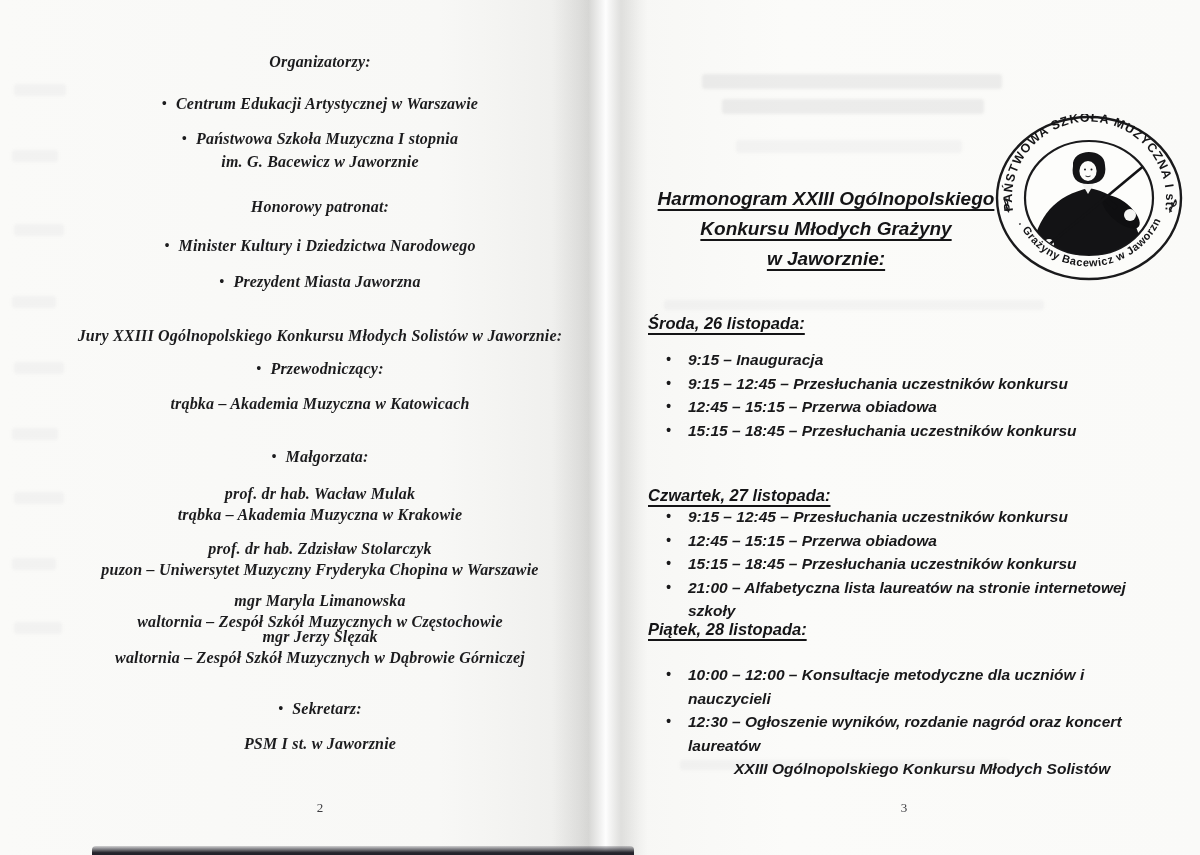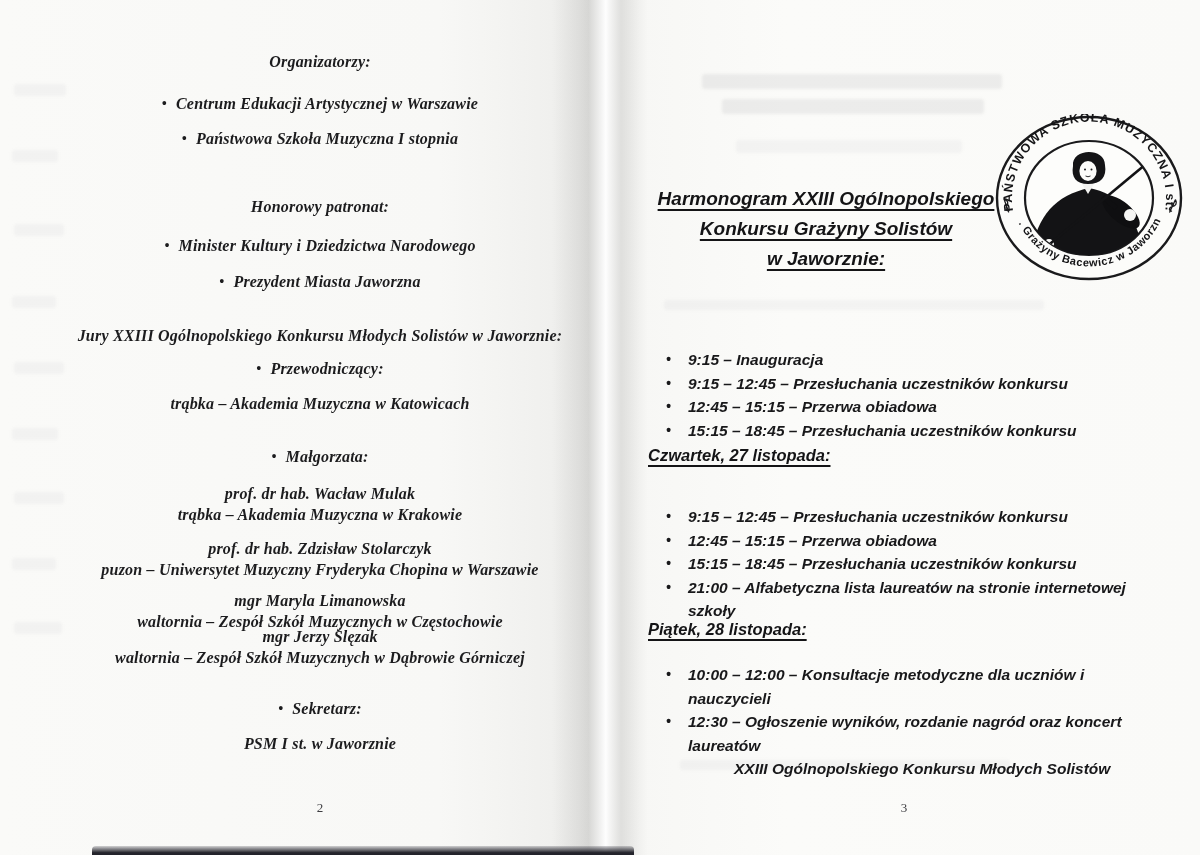--- a/index.html
+++ b/index.html
@@ -62,20 +62,21 @@
     <div class="ghost light" style="left:14px;top:492px;width:50px;height:12px;"></div>
     <div class="ghost light" style="left:12px;top:558px;width:44px;height:12px;"></div>
     <div class="ghost light" style="left:14px;top:622px;width:48px;height:12px;"></div>
 
     <div class="lb" style="top:51px">Organizatorzy:</div>
 
     <div class="lb" style="top:93px"><span class="blt">•</span><span>Centrum Edukacji Artystycznej w Warszawie</span></div>
 
     <div class="lb" style="top:128px">
       <div><span class="blt">•</span><span>Państwowa Szkoła Muzyczna I stopnia</span></div>
+      <div>im. G. Bacewicz w Jaworznie</div>
     </div>
 
     <div class="lb" style="top:196px">Honorowy patronat:</div>
 
     <div class="lb" style="top:235px"><span class="blt">•</span><span>Minister Kultury i Dziedzictwa Narodowego</span></div>
 
     <div class="lb" style="top:271px"><span class="blt">•</span><span>Prezydent Miasta Jaworzna</span></div>
 
     <div class="lb" style="top:325px">Jury XXIII Ogólnopolskiego Konkursu Młodych Solistów w Jaworznie:</div>
 
@@ -119,44 +120,45 @@
   <div class="page page-right"></div>
 
   <div class="ghost" style="left:702px;top:74px;width:300px;height:15px;"></div>
   <div class="ghost" style="left:722px;top:99px;width:262px;height:15px;"></div>
   <div class="ghost light" style="left:736px;top:140px;width:226px;height:13px;"></div>
   <div class="ghost light" style="left:664px;top:300px;width:380px;height:10px;"></div>
   <div class="ghost light" style="left:680px;top:760px;width:330px;height:10px;"></div>
 
   <div class="rp-title">
     <div><span class="tline">Harmonogram XXIII Ogólnopolskiego</span></div>
-    <div><span class="tline">Konkursu Grażyny Solistów</span></div>
+    <div><span class="tline">Konkursu Młodych Grażyny</span></div>
     <div><span class="tline">w Jaworznie:</span></div>
   </div>
 
+  <div class="day-heading" style="top:312px">Środa, 26 listopada:</div>
   <ul class="day-list" style="top:348px">
     <li>
         <span class="blt2">•</span>
         <span>9:15 – Inauguracja</span>
       </li>
     <li>
         <span class="blt2">•</span>
         <span>9:15 – 12:45 – Przesłuchania uczestników konkursu</span>
       </li>
     <li>
         <span class="blt2">•</span>
         <span>12:45 – 15:15 – Przerwa obiadowa</span>
       </li>
     <li>
         <span class="blt2">•</span>
         <span>15:15 – 18:45 – Przesłuchania uczestników konkursu</span>
       </li>
   </ul>
 
-  <div class="day-heading" style="top:444px">Czwartek, 27 listopada:</div>
+  <div class="day-heading" style="top:484px">Czwartek, 27 listopada:</div>
   <ul class="day-list" style="top:505px">
     <li>
         <span class="blt2">•</span>
         <span>9:15 – 12:45 – Przesłuchania uczestników konkursu</span>
       </li>
     <li>
         <span class="blt2">•</span>
         <span>12:45 – 15:15 – Przerwa obiadowa</span>
       </li>
     <li>

